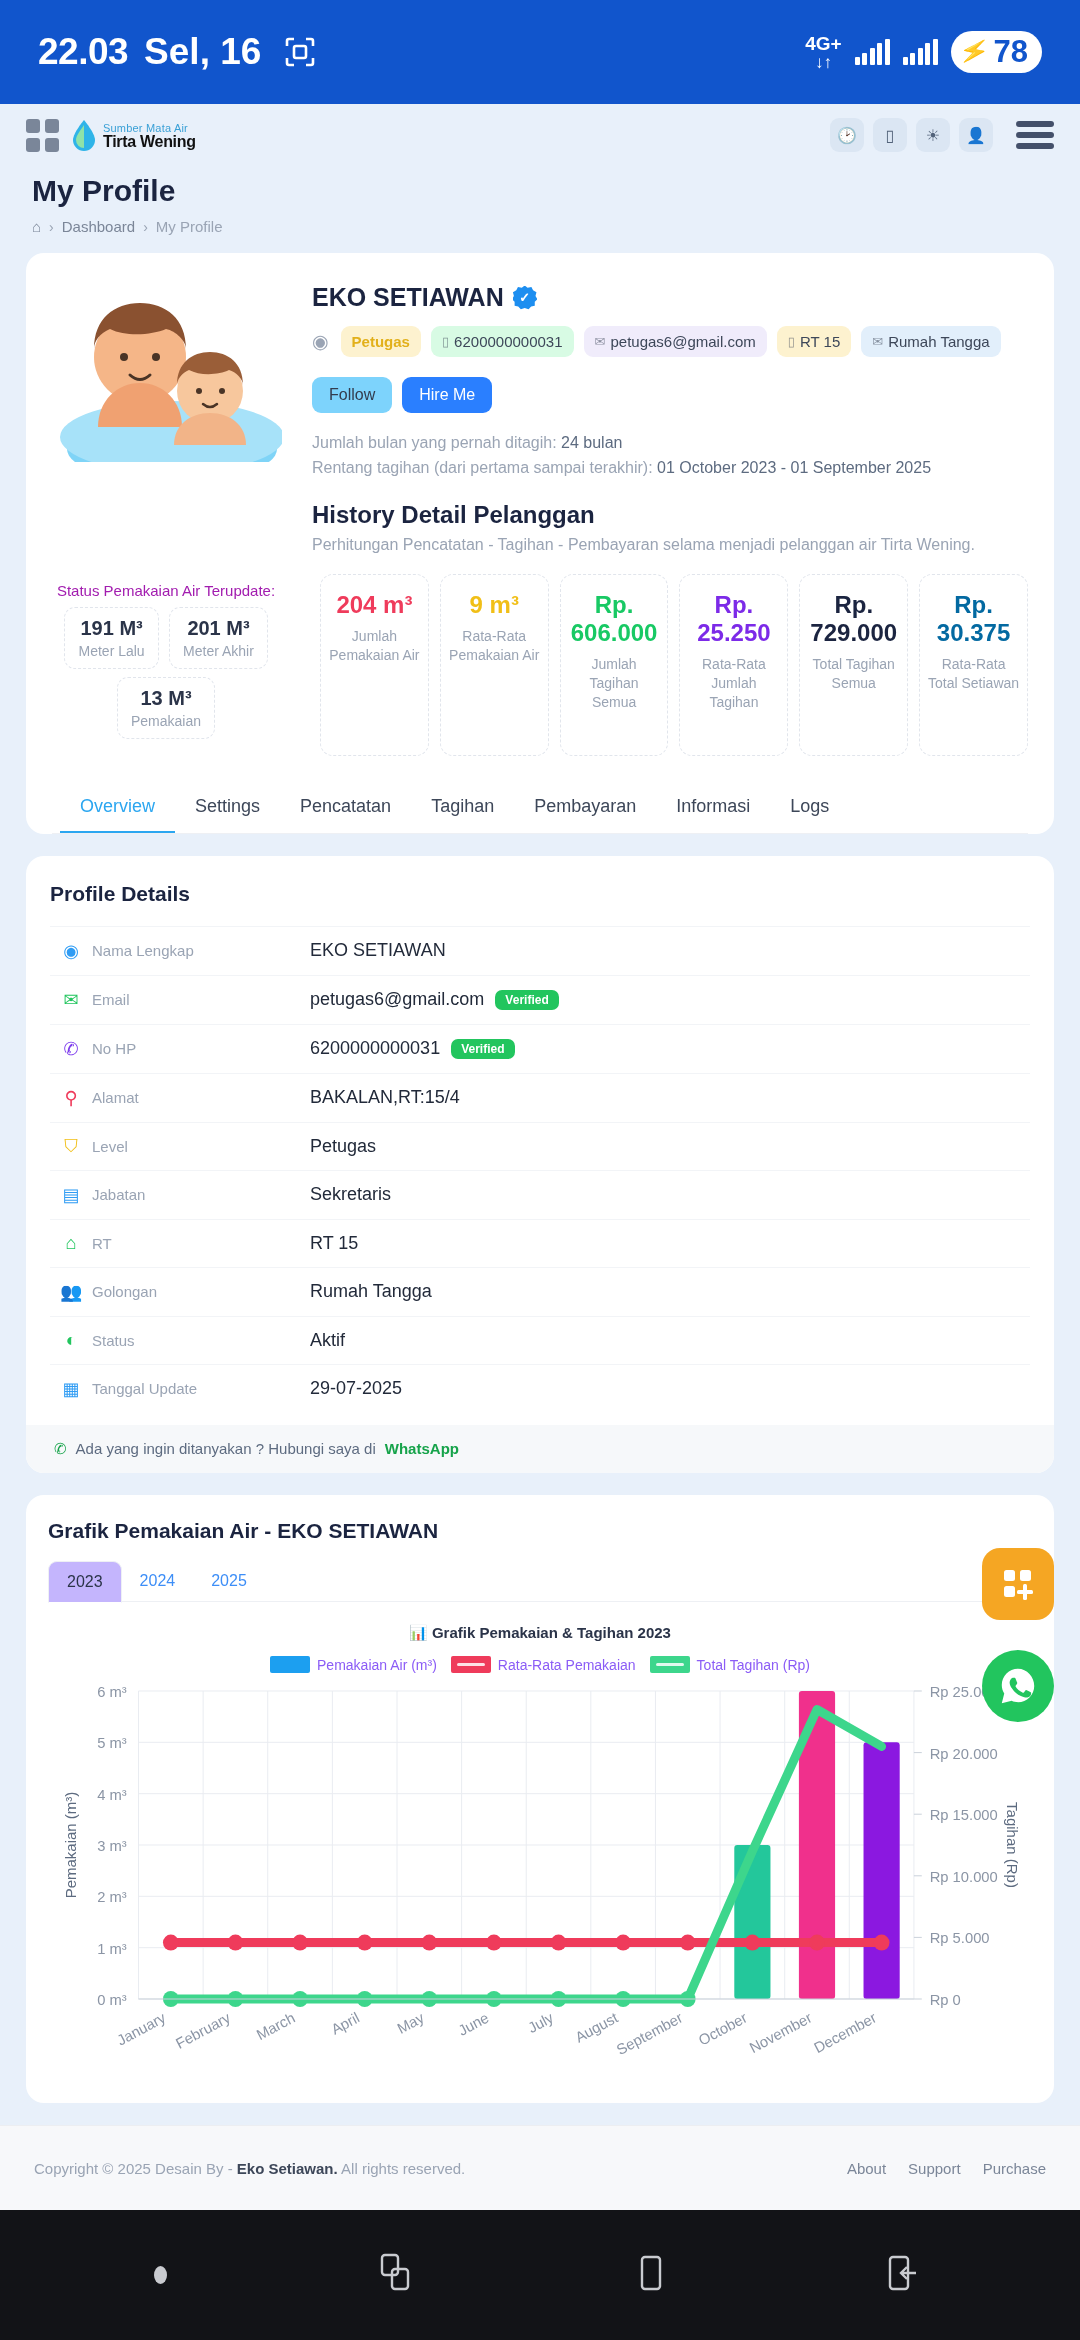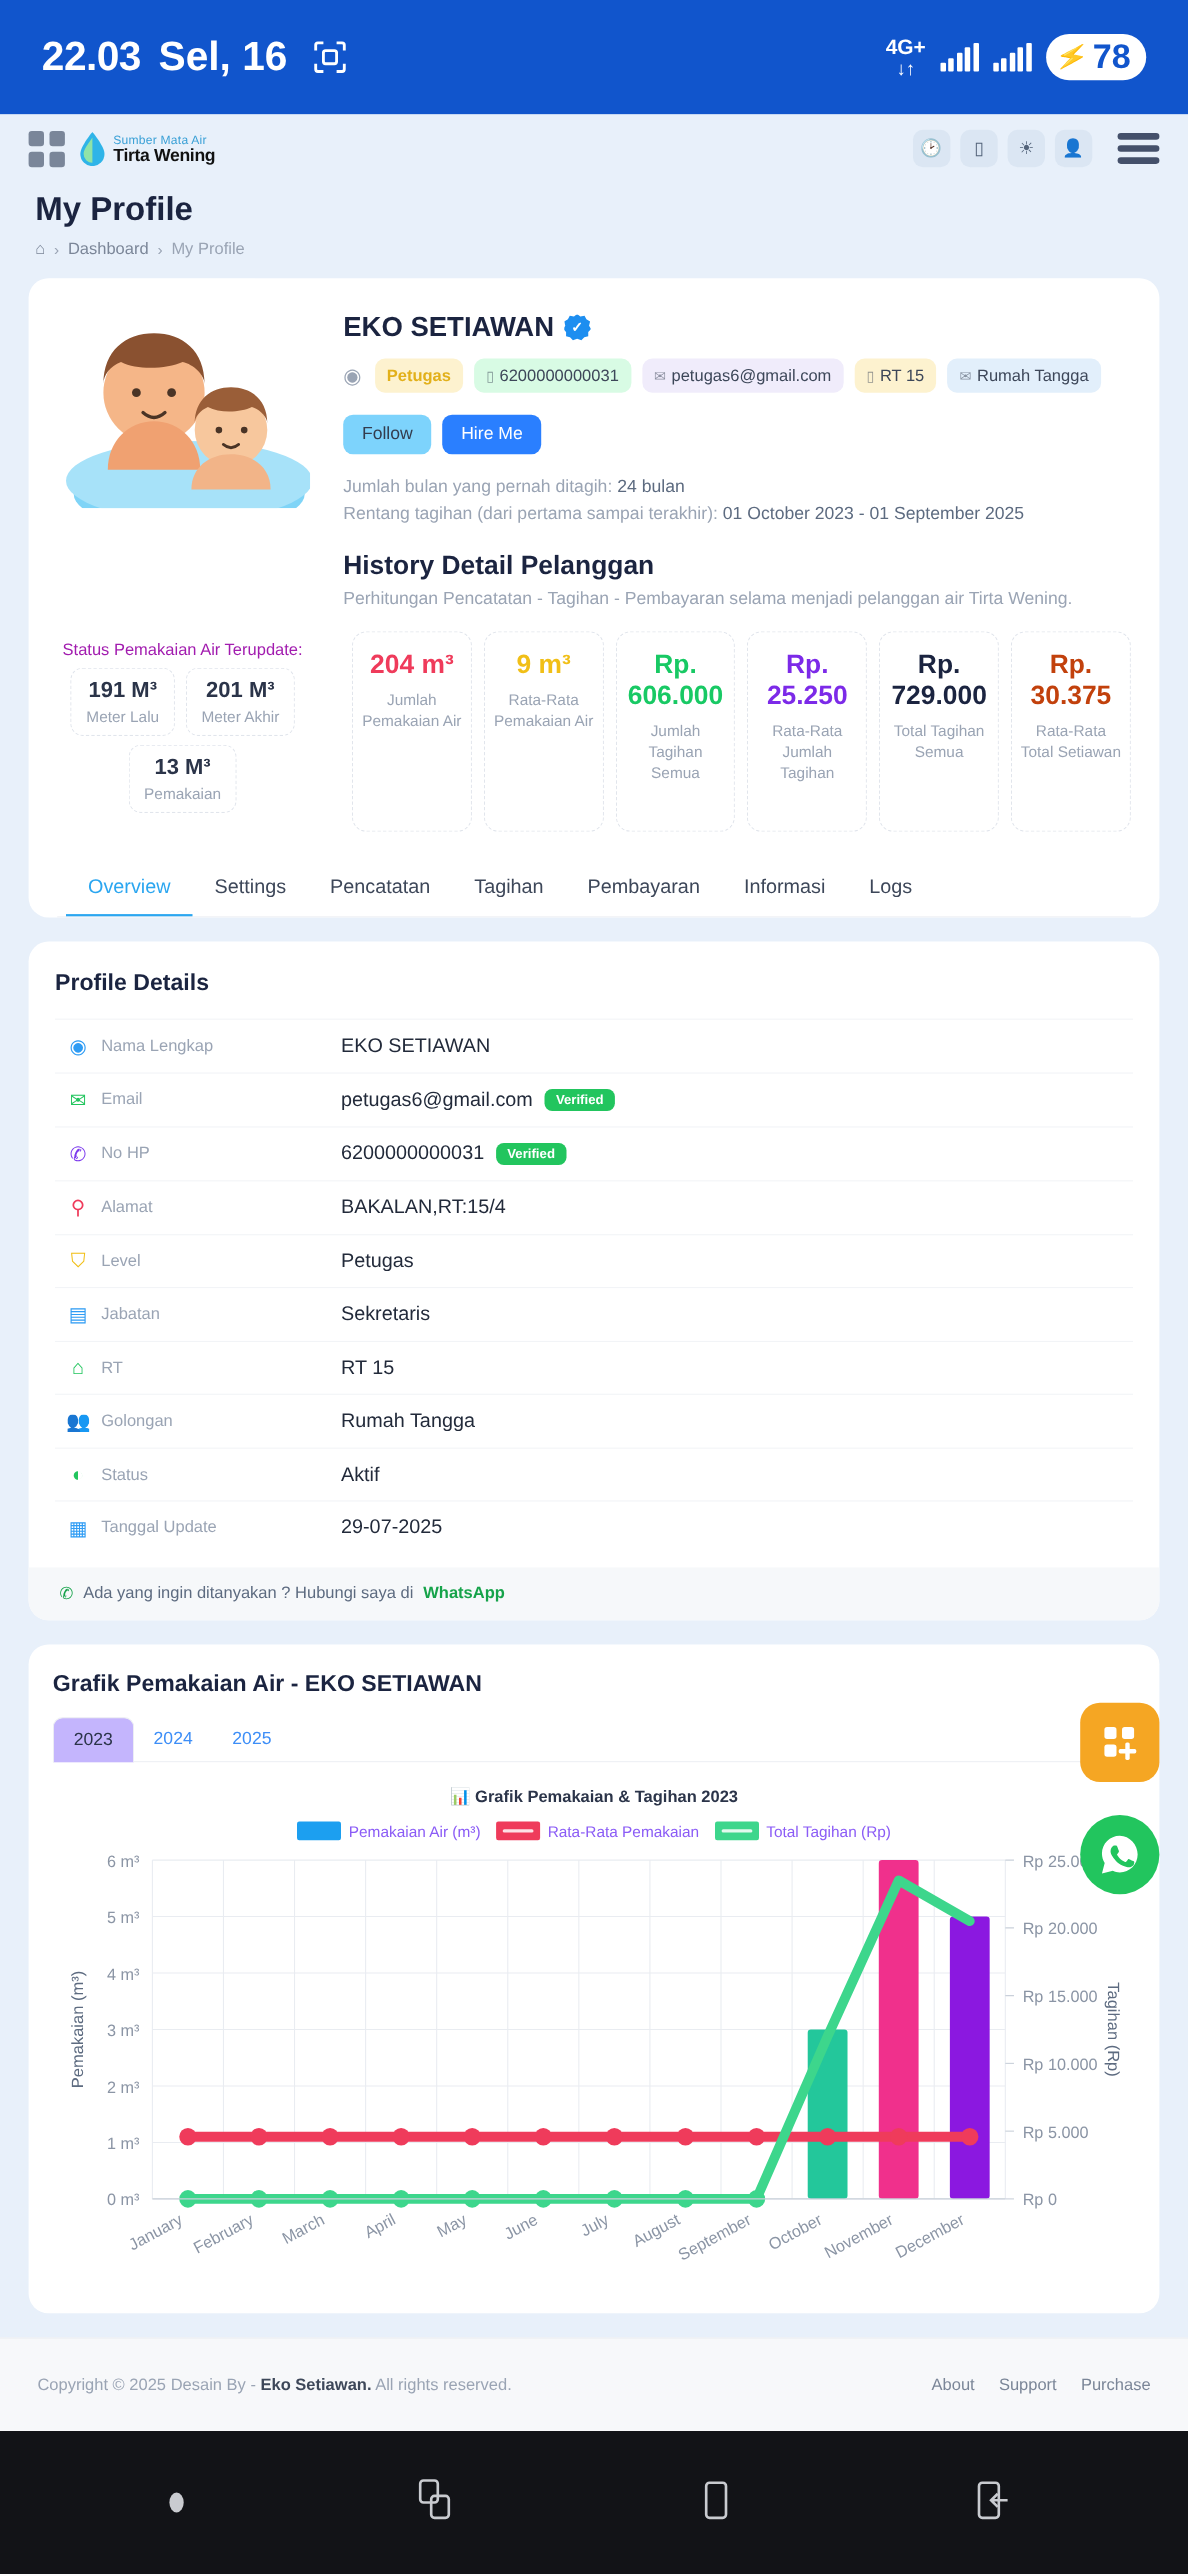--- a/index.html
+++ b/index.html
@@ -368,21 +368,21 @@
       </div>
       <div class="stat">
         <div class="stat-val" style="color:#7c2ae8">Rp. 25.250</div>
         <div class="stat-lbl">Rata-Rata Jumlah Tagihan</div>
       </div>
       <div class="stat">
         <div class="stat-val" style="color:#1b2440">Rp. 729.000</div>
         <div class="stat-lbl">Total Tagihan Semua</div>
       </div>
       <div class="stat">
-        <div class="stat-val" style="color:#c2410c">Rp. 30.375</div>
+        <div class="stat-val" style="color:#0369a1">Rp. 30.375</div>
         <div class="stat-lbl">Rata-Rata Total Setiawan</div>
       </div>
     </div>
 
     <div class="tabs">
       <div class="tab active">Overview</div>
       <div class="tab">Settings</div>
       <div class="tab">Pencatatan</div>
       <div class="tab">Tagihan</div>
       <div class="tab">Pembayaran</div>

